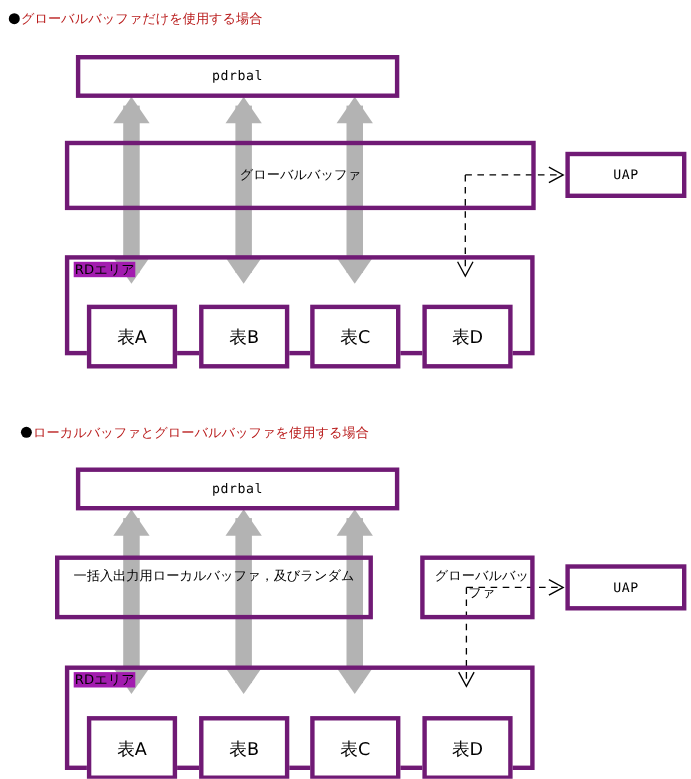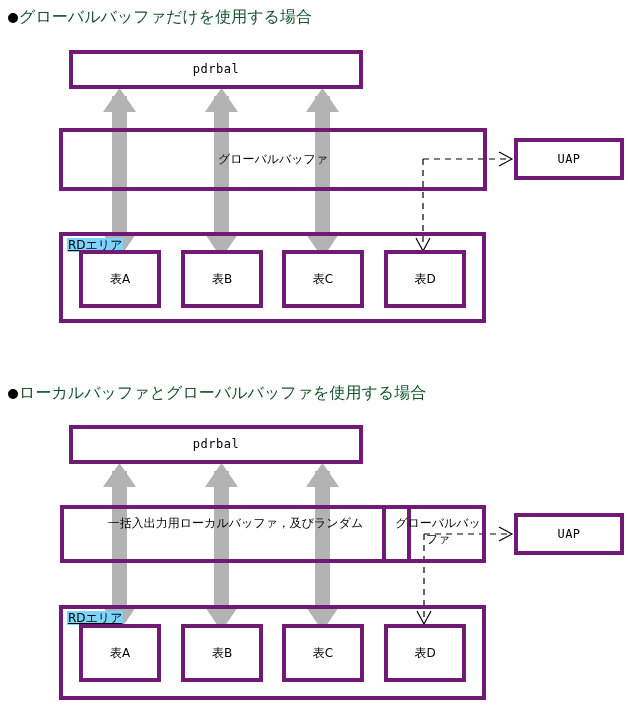--- a/index.html
+++ b/index.html
@@ -16,24 +16,24 @@
     overflow: hidden;
   }
   .canvas {
     position: absolute;
     left: 0; top: 0;
     width: 628px;
     height: 708px;
   }
   .heading {
     position: absolute;
-    font-size: 16px;
+    font-size: 12px;
     line-height: 14px;
     white-space: nowrap;
-    color: #14532d;
+    color: #b91c1c;
   }
   .bullet {
     display: inline-block;
     width: 10px;
     height: 10px;
     border-radius: 50%;
     background: #000;
     vertical-align: -1px;
     margin-right: 1px;
   }
@@ -57,33 +57,33 @@
     font-size: 12px;
     letter-spacing: 0.5px;
   }
   .rd-label {
     position: absolute;
     top: 2px;
     left: 4px;
     font-size: 12px;
     line-height: 14px;
     white-space: nowrap;
-    background: #7dd3fc;
+    background: #a21caf;
     padding: 0 1px;
-    text-decoration: underline;
   }
   .arrow-layer {
     position: absolute;
     left: 0; top: 0;
     width: 628px;
     height: 708px;
     pointer-events: none;
   }
   .tbl-label {
-    font-size: 12px;
+    font-size: 16px;
+    margin-top: 27px;
   }
   .gbuf-text {
     position: absolute;
     left: 6px;
     top: 6px;
     width: 92px;
     font-size: 12px;
     line-height: 16px;
     text-align: center;
   }
@@ -148,21 +148,21 @@
   <div class="box box-center tbl-label" style="left:181px; top:250px; width:82px; height:58px; background:#fff;">
     <span>表B</span>
   </div>
   <div class="box box-center tbl-label" style="left:282px; top:250px; width:82px; height:58px; background:#fff;">
     <span>表C</span>
   </div>
   <div class="box box-center tbl-label" style="left:384px; top:250px; width:82px; height:58px; background:#fff;">
     <span>表D</span>
   </div>
 
-  <div class="heading" style="left:8px; top:386px;">
+  <div class="heading" style="left:19px; top:386px;">
     <span class="bullet"></span><span>ローカルバッファとグローバルバッファを使用する場合</span>
   </div>
 
   <svg class="arrow-layer" width="628" height="708" viewBox="0 0 628 708">
     <g fill="#b3b3b3">
       <rect x="112" y="471" width="15" height="150"></rect>
       <polygon points="119.5,463 136,487 103,487"></polygon>
       <polygon points="119.5,631 136,607 103,607"></polygon>
     </g>
     <g fill="#b3b3b3">
@@ -185,21 +185,21 @@
     </g>
     <g stroke="#000000" stroke-width="1.2" fill="none">
       <path d="M417,611 L424,624 L431,611"></path>
     </g>
   </svg>
 
   <div class="box box-center mono" style="left:69px; top:425px; width:294px; height:39px;">
     <span>pdrbal</span>
   </div>
 
-  <div class="box" style="left:60px; top:505px; width:351px; height:58px; background:transparent;">
+  <div class="box" style="left:50px; top:505px; width:289px; height:58px; background:transparent;">
     <div style="position:absolute; left:0; top:6px; width:100%; text-align:center; font-size:12px; line-height:17px;">
       <div>一括入出力用ローカルバッファ，及びランダム</div>
     </div>
   </div>
 
   <div class="box" style="left:382px; top:505px; width:104px; height:58px; background:transparent;">
     <span class="gbuf-text">グローバルバッファ</span>
   </div>
 
   <div class="box box-center mono" style="left:514px; top:513px; width:110px; height:42px; background:#fff;">

